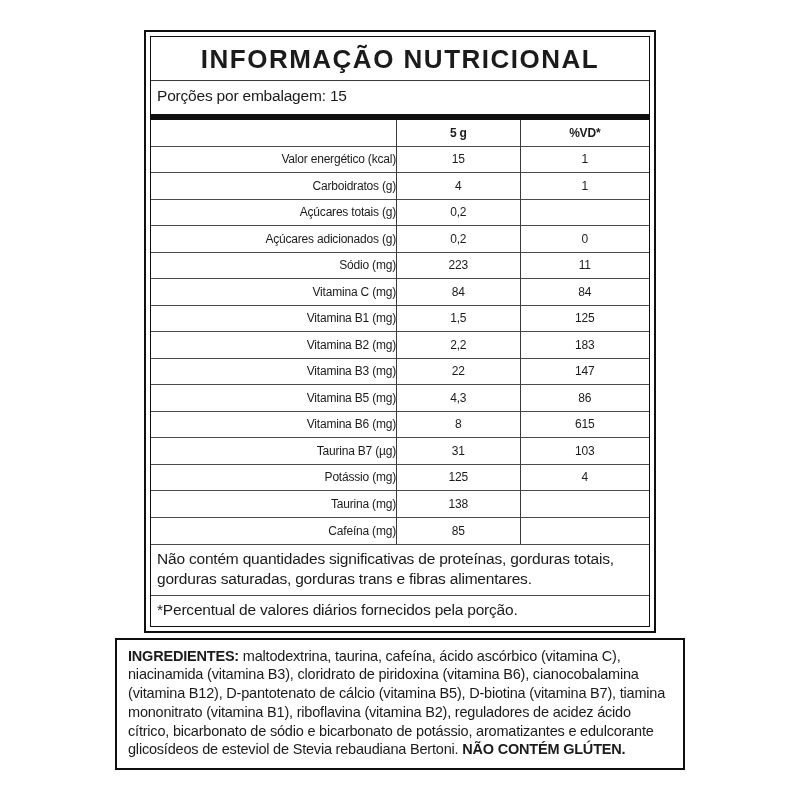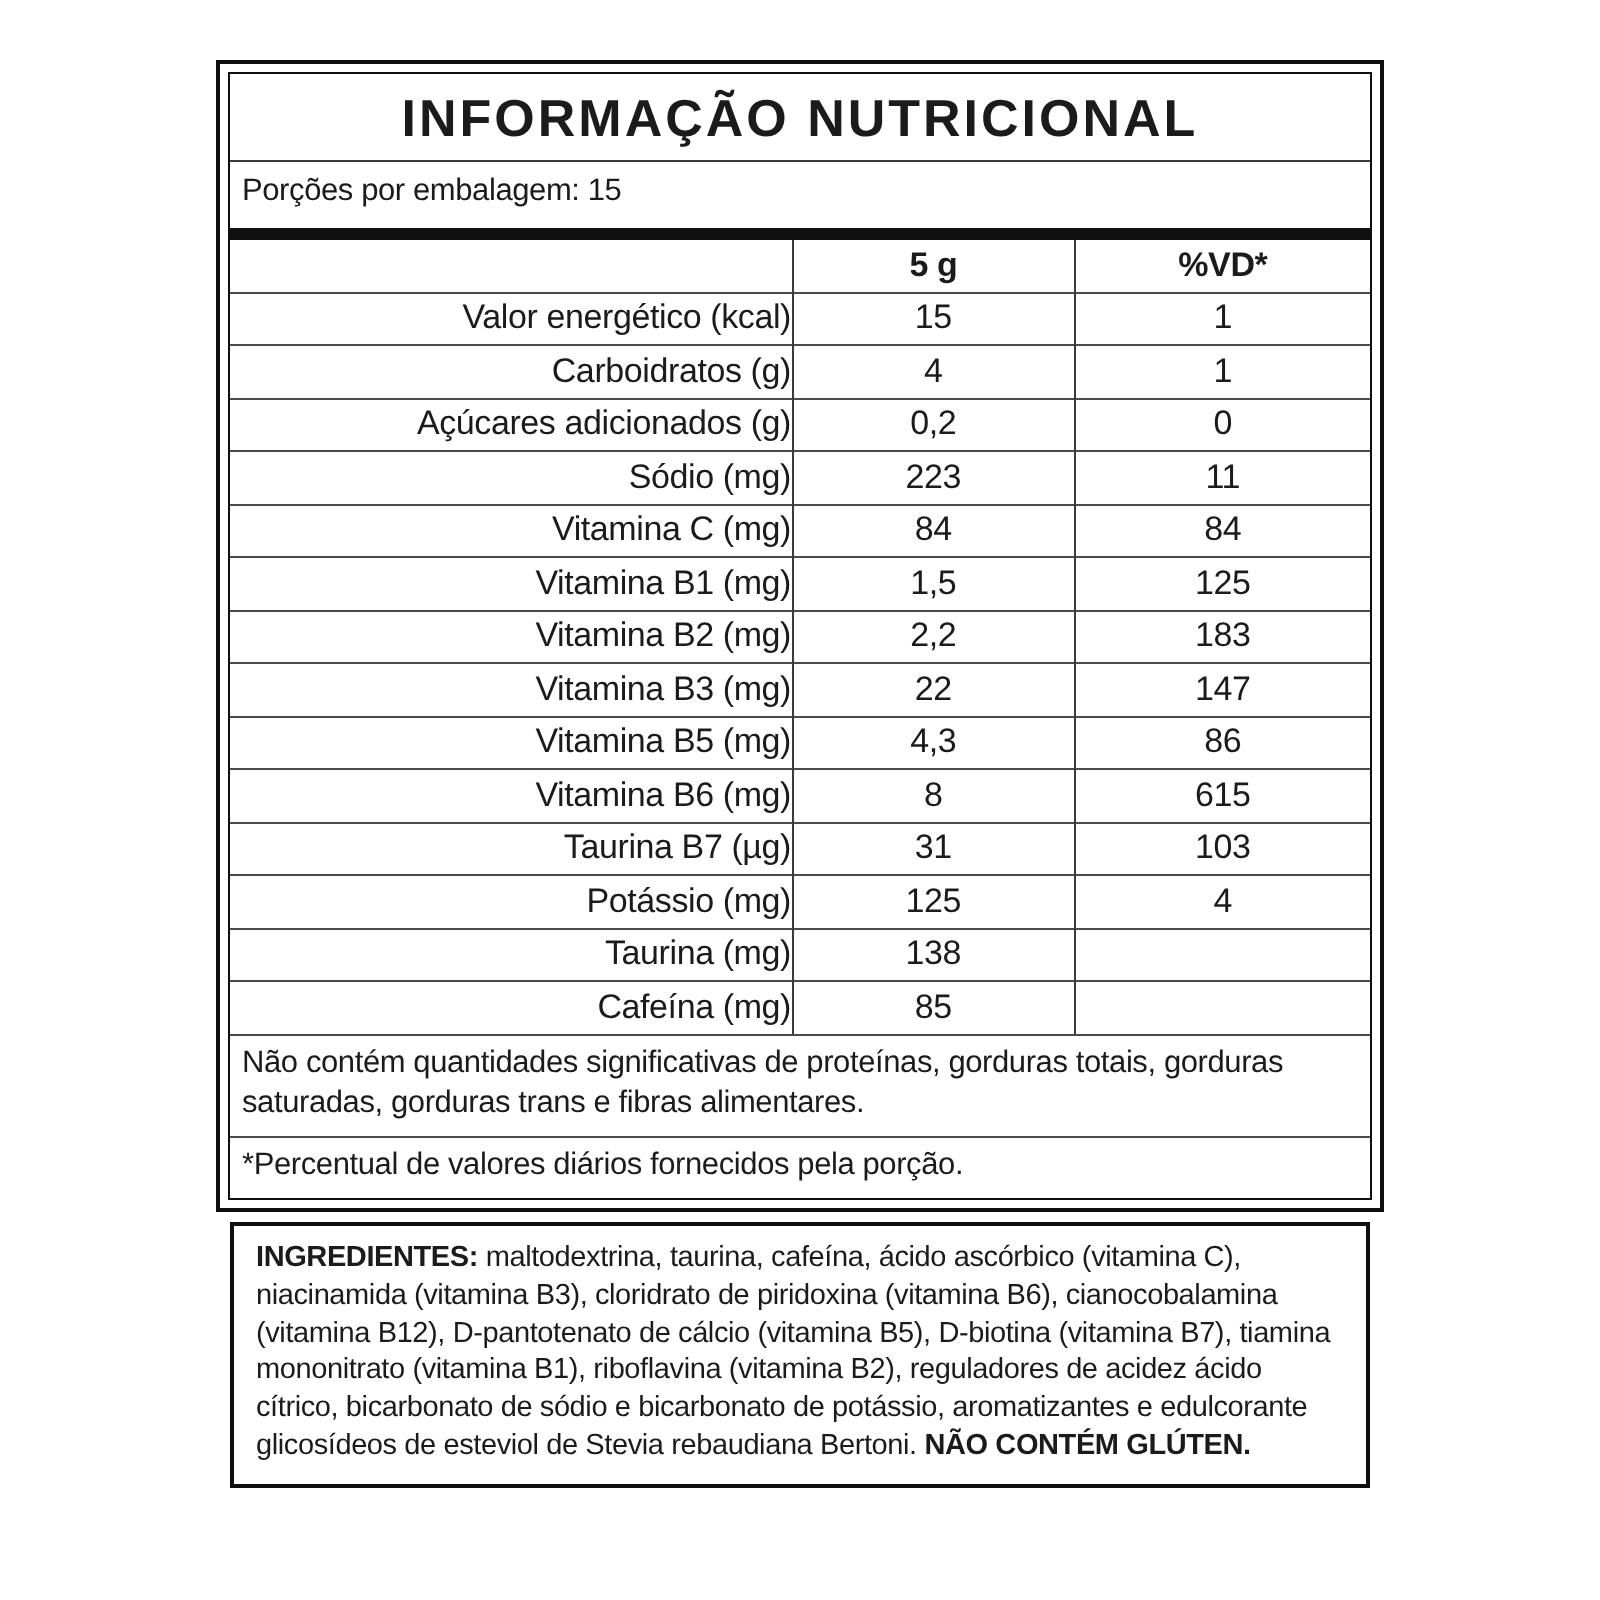--- a/index.html
+++ b/index.html
@@ -4,21 +4,21 @@
 <style>
   * { margin: 0; padding: 0; box-sizing: border-box; }
   html, body { width: 800px; background: #ffffff; color: #1b1b1b; }
   body {
     font-family: "Liberation Sans", "DejaVu Sans", sans-serif;
     -webkit-font-smoothing: antialiased;
   }
 
   
   .outer-box {
-    width: 584px;
+    width: 512px;
     margin: 30px auto 0;
     border: 2px solid #0f0f0f;
     padding: 4px;
     background: #fff;
   }
   .inner-box {
     border: 1.5px solid #0f0f0f;
   }
 
   .title {
@@ -36,21 +36,21 @@
     line-height: 20.5px;
     padding: 5px 6px 7px;
     letter-spacing: -0.2px;
   }
 
   .thick-bar { height: 6px; background: #101010; }
 
   table.nutri {
     width: 100%;
     border-collapse: collapse;
-    font-size: 17px;
+    font-size: 12px;
     letter-spacing: -0.2px;
     table-layout: fixed;
   }
   table.nutri col.c1 { width: 49.3%; }
   table.nutri col.c2 { width: 24.8%; }
   table.nutri col.c3 { width: 25.9%; }
 
   table.nutri th, table.nutri td {
     height: 26.5px;
     font-weight: 400;
@@ -121,20 +121,25 @@
             <td class="lbl indent-0">Valor energético (kcal)</td>
             <td class="val">15</td>
             <td class="val">1</td>
           </tr>
           <tr>
             <td class="lbl indent-0">Carboidratos (g)</td>
             <td class="val">4</td>
             <td class="val">1</td>
           </tr>
           <tr>
+            <td class="lbl indent-1">Açúcares totais (g)</td>
+            <td class="val">0,2</td>
+            <td class="val"></td>
+          </tr>
+          <tr>
             <td class="lbl indent-2">Açúcares adicionados (g)</td>
             <td class="val">0,2</td>
             <td class="val">0</td>
           </tr>
           <tr>
             <td class="lbl indent-0">Sódio (mg)</td>
             <td class="val">223</td>
             <td class="val">11</td>
           </tr>
           <tr>

